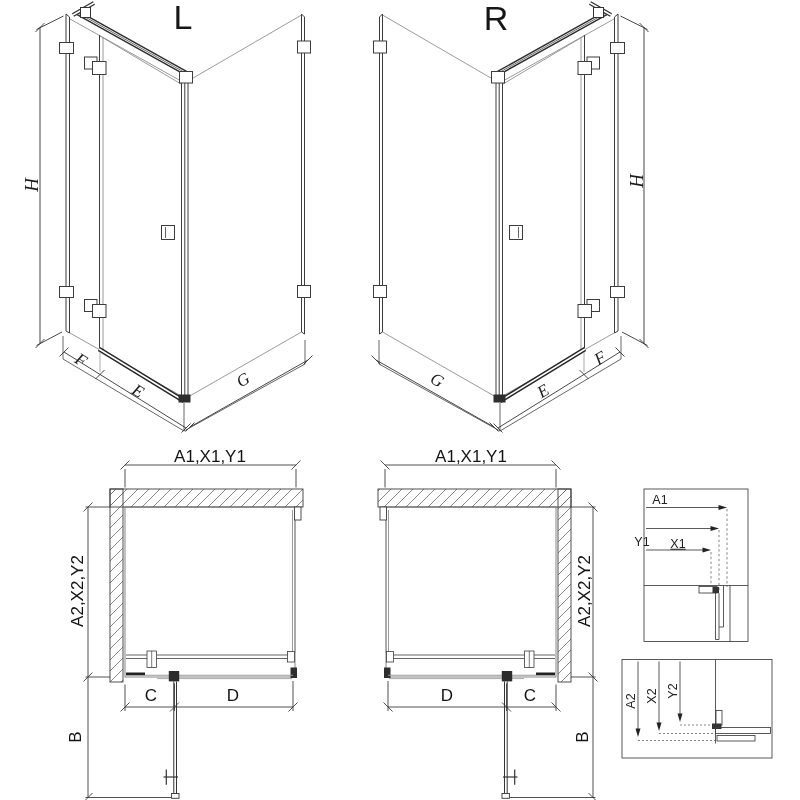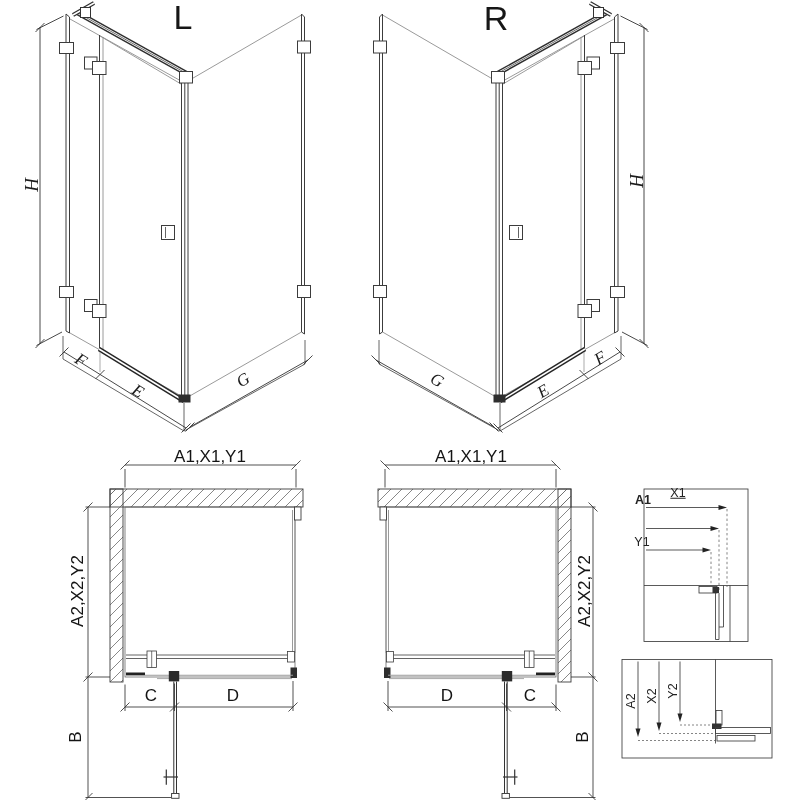--- a/index.html
+++ b/index.html
@@ -243,21 +243,21 @@
 <div class="lbl plan rotccw" style="left:75px;top:737px;">B</div>
 <div class="lbl plan" style="left:151px;top:695px;">C</div>
 <div class="lbl plan" style="left:233px;top:695px;">D</div>
 
 <div class="lbl plan" style="left:471px;top:456px;">A1,X1,Y1</div>
 <div class="lbl plan rotccw" style="left:584px;top:591px;">A2,X2,Y2</div>
 <div class="lbl plan rotccw" style="left:582px;top:737px;">B</div>
 <div class="lbl plan" style="left:447px;top:695px;">D</div>
 <div class="lbl plan" style="left:530px;top:695px;">C</div>
 
-<div class="lbl small" style="left:643px;top:500px;font-weight:bold;">A1</div>
-<div class="lbl small" style="left:678px;top:493px;text-decoration:underline;">X1</div>
+<div class="lbl small" style="left:660px;top:500px;">A1</div>
+<div class="lbl small" style="left:678px;top:544px;text-decoration:underline;">X1</div>
 <div class="lbl small" style="left:642px;top:542px;">Y1</div>
 
 <div class="lbl small rotccw" style="left:631px;top:701px;">A2</div>
 <div class="lbl small rotccw" style="left:652px;top:696px;">X2</div>
 <div class="lbl small rotccw" style="left:673px;top:691px;">Y2</div>
 
 </div>
 
 </body></html>

